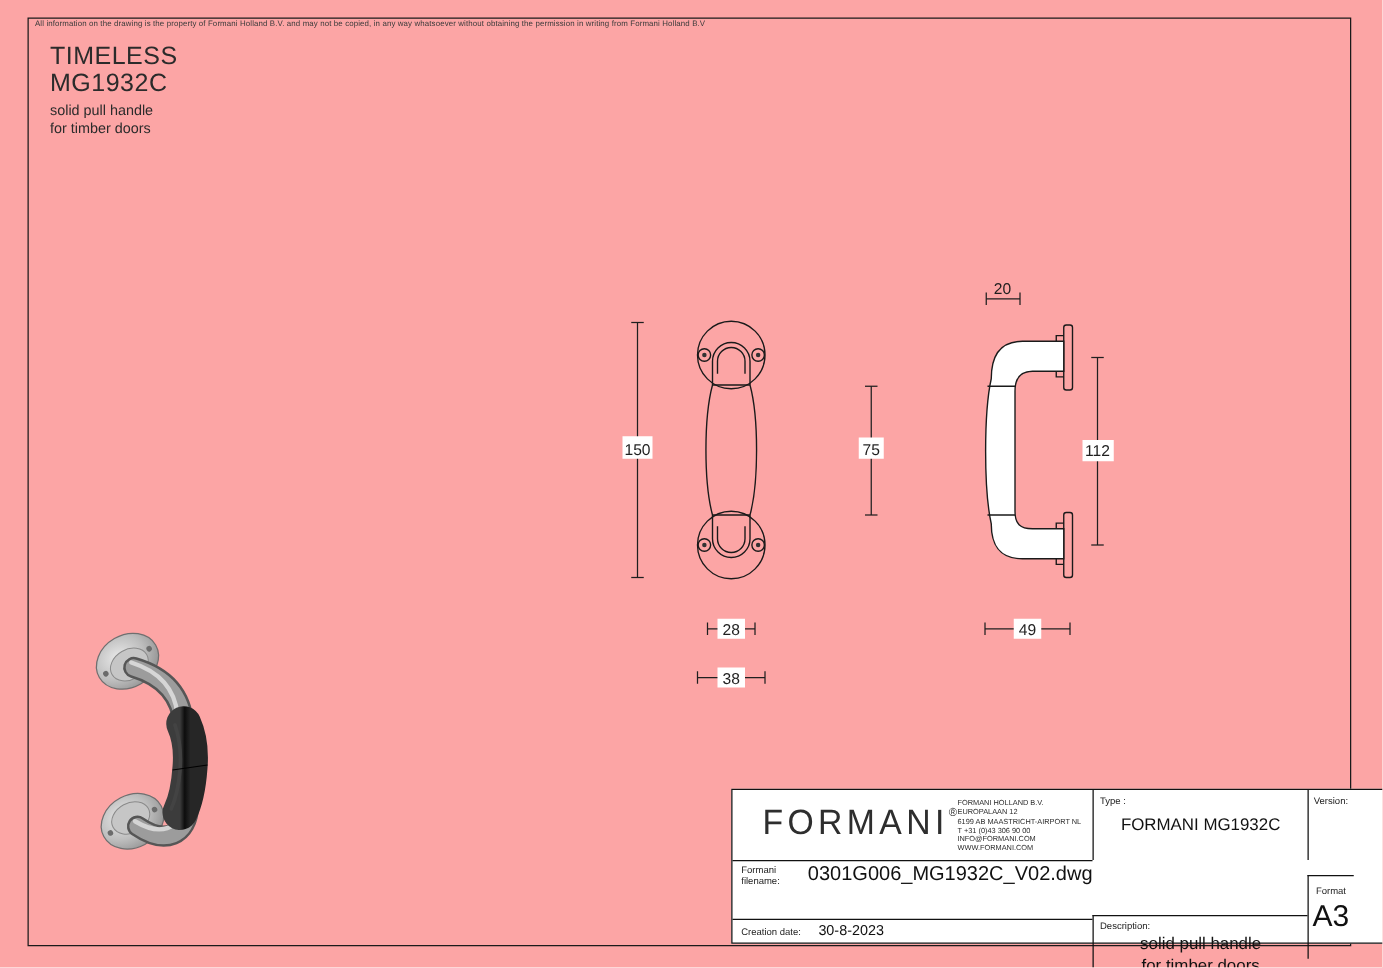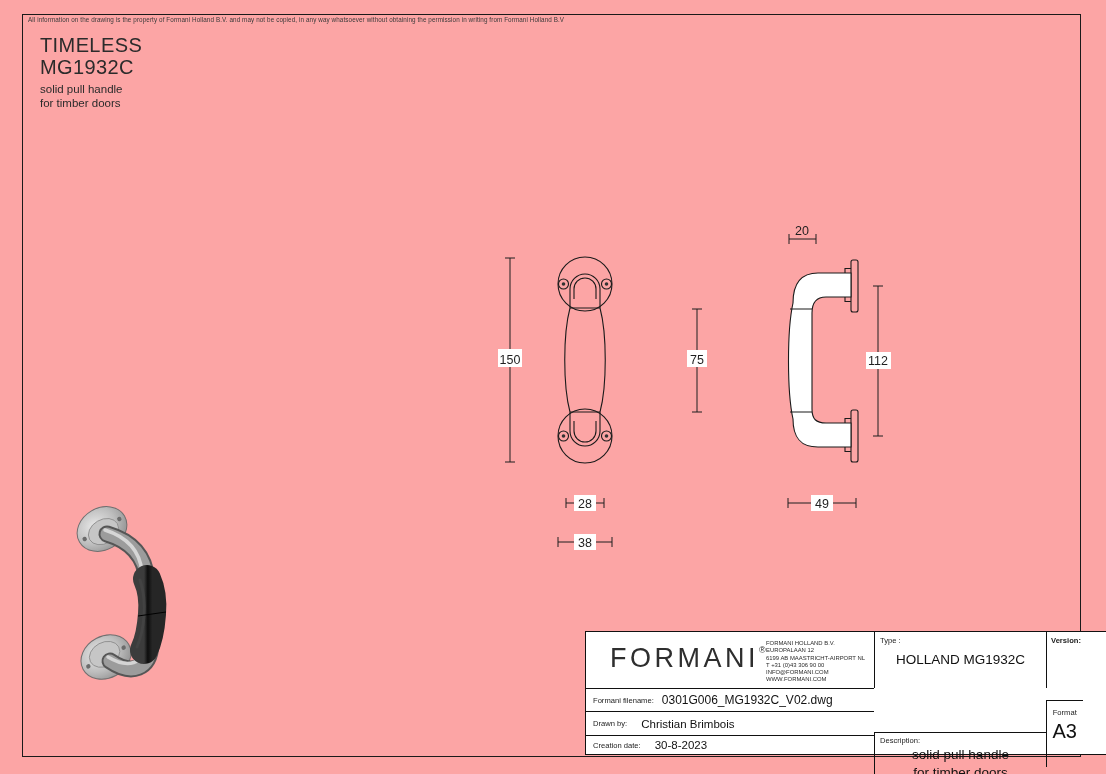--- a/index.html
+++ b/index.html
@@ -34,32 +34,32 @@
     letter-spacing:3.5px;color:#2e2e2e;transform:scaleY(1.04);
   }
   .logo-reg{font-size:9px;vertical-align:14px;letter-spacing:0;}
   .company-info{
     position:absolute;left:180px;top:8px;font-size:5.9px;line-height:7.3px;color:#2b2b2b;
   }
   .cell-type{left:288px;top:0;width:172px;height:56px;border-left:1.2px solid #111;}
   .cell-type .lbl{position:absolute;left:5px;top:4px;text-align:right;}
   .type-value{position:absolute;left:0;top:20px;width:100%;text-align:center;font-size:13.5px;color:#111;}
   .cell-version{left:460px;top:0;width:36.5px;height:56px;border-left:1.2px solid #111;}
-  .cell-version .lbl{position:absolute;left:4px;top:4px;font-weight:bold;}
+  .cell-version .lbl{position:absolute;left:4px;top:4px;}
   .row-file{left:0;top:56px;width:288px;height:23px;border-top:1.2px solid #111;}
   .row-drawn{left:0;top:79px;width:288px;height:24px;border-top:1.2px solid #111;}
   .row-date{left:0;top:103px;width:288px;height:19.5px;border-top:1.2px solid #111;}
   .tb .inline-row{position:absolute;left:7px;top:0;height:100%;display:flex;align-items:center;gap:8px;}
   .tb .val{font-size:11.5px;color:#111;}
   .cell-desc{left:288px;top:56px;width:172px;height:66.5px;border-left:1.2px solid #111;border-top:1.2px solid #111;margin-top:44px;}
   .cell-desc .lbl{position:absolute;left:5px;top:3px;}
   .desc-lines{position:absolute;left:0;top:13px;width:100%;text-align:center;font-size:13.5px;line-height:1.35;color:#111;}
   .cell-format{left:460px;top:56px;width:36.5px;height:66.5px;border-left:1.2px solid #111;border-top:1.2px solid #111;margin-top:12px;}
   .format-lbl{position:absolute;left:0;top:7px;width:100%;text-align:center;font-size:7.6px;color:#222;}
-  .format-value{position:absolute;left:0;top:19px;width:100%;text-align:center;font-size:20px;color:#111;}
+  .format-value{position:absolute;left:0;top:19px;width:100%;text-align:center;font-size:24px;color:#111;}
 </style>
 </head>
 <body>
 
 <div id="sheet">
 
   <div class="border-frame"></div>
 
   <div class="disclaimer">All information on the drawing is the property of Formani Holland B.V. and may not be copied, in any way whatsoever without obtaining the permission in writing from Formani Holland B.V</div>
 
@@ -217,40 +217,34 @@
         <div>EUROPALAAN 12</div>
         <div>6199 AB MAASTRICHT-AIRPORT NL</div>
         <div>T +31 (0)43 306 90 00</div>
         <div>INFO@FORMANI.COM</div>
         <div>WWW.FORMANI.COM</div>
       </div>
     </div>
 
     <div class="cell cell-type">
       <div class="lbl">Type :</div>
-      <div class="type-value">HOLLAND MG1932C</div>
+      <div class="type-value">FORMANI MG1932C</div>
     </div>
 
     <div class="cell cell-version">
       <div class="lbl">Version:</div>
     </div>
 
     <div class="cell row-file">
       <div class="inline-row">
         <span class="lbl">Formani filename:</span>
-        <span class="val" style="font-size:12px">0301G006_MG1932C_V02.dwg</span>
-      </div>
-    </div>
-
-    <div class="cell row-drawn">
-      <div class="inline-row" style="gap:14px">
-        <span class="lbl">Drawn by:</span>
-        <span class="val">Christian Brimbois</span>
-      </div>
-    </div>
+        <span class="val" style="font-size:16px">0301G006_MG1932C_V02.dwg</span>
+      </div>
+    </div>
+
 
     <div class="cell row-date">
       <div class="inline-row" style="gap:14px">
         <span class="lbl">Creation date:</span>
         <span class="val">30-8-2023</span>
       </div>
     </div>
 
     <div class="cell cell-desc">
       <div class="lbl">Description:</div>

